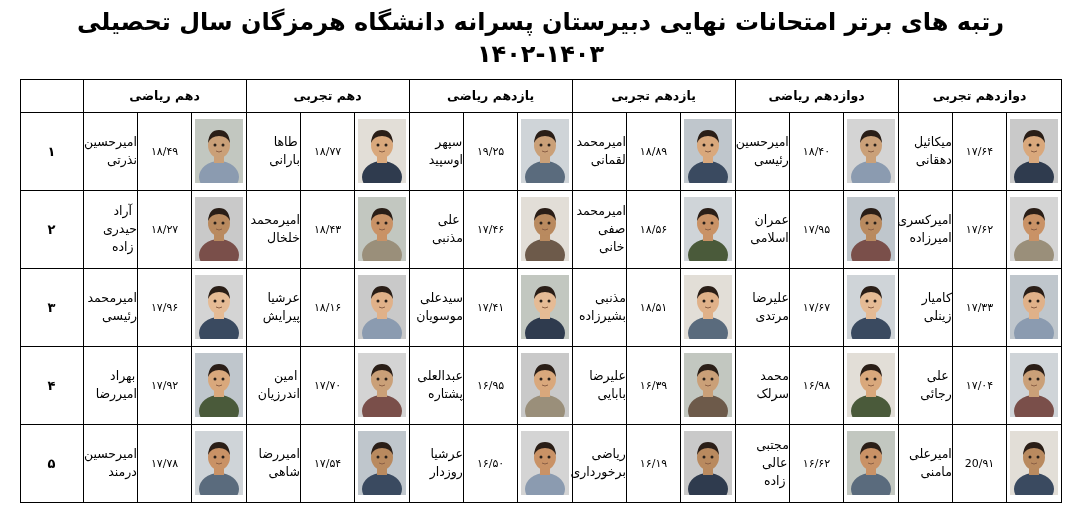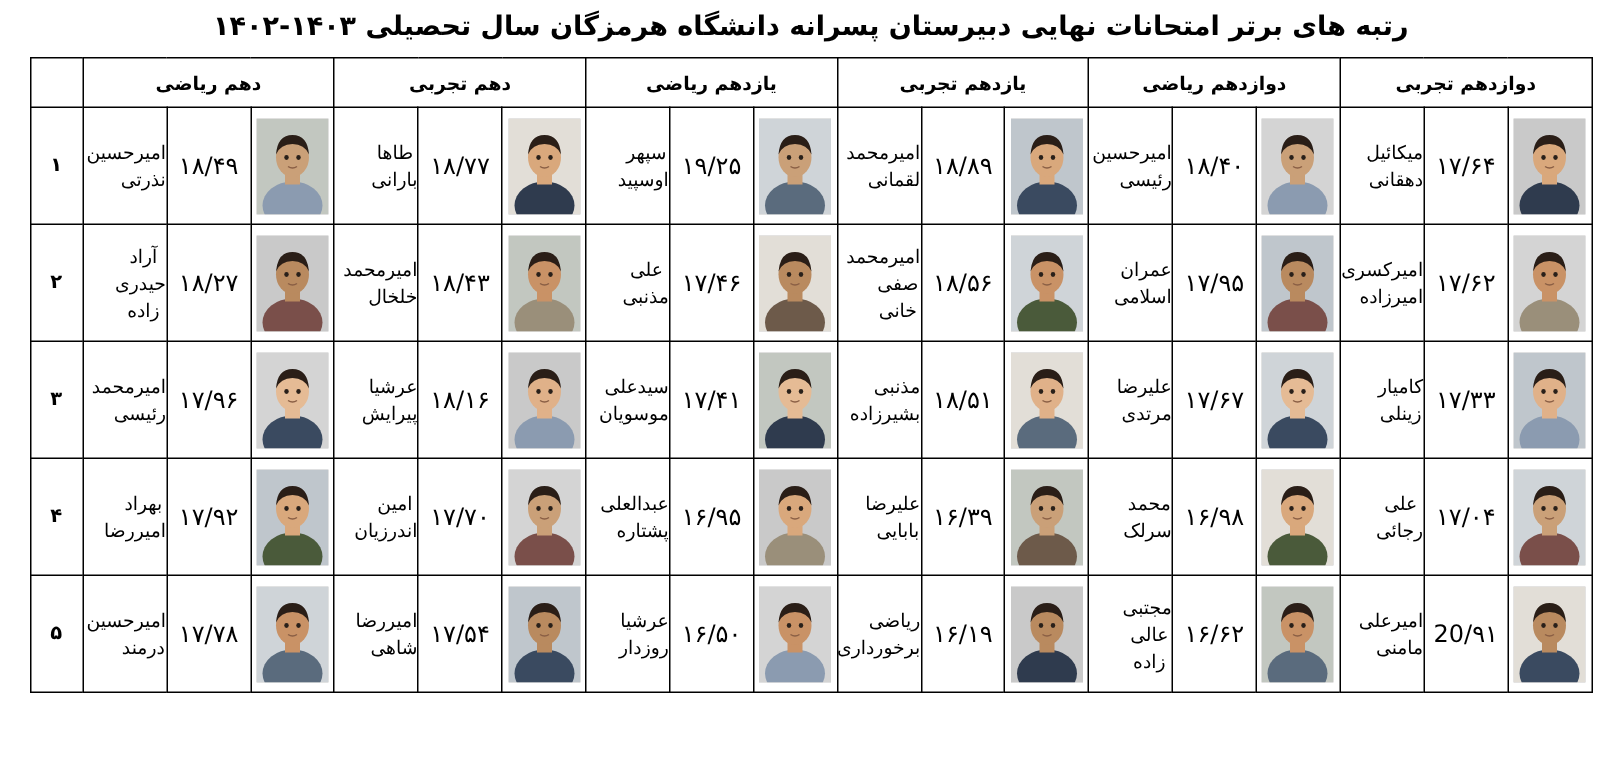--- a/index.html
+++ b/index.html
@@ -15,21 +15,21 @@
     overflow: hidden;
   }
   .page {
     width: 1081px;
     height: 514px;
     position: relative;
     box-sizing: border-box;
   }
   .doc-title {
     text-align: center;
-    font-size: 18px;
+    font-size: 24px;
     font-weight: bold;
     line-height: 1.35;
     padding: 6px 40px 4px 40px;
     letter-spacing: 0px;
     direction: rtl;
   }
   table.grades {
     border-collapse: collapse;
     margin: 4px auto 0 auto;
     width: 1042px;
@@ -39,21 +39,21 @@
   table.grades td, table.grades th {
     border: 1px solid #000;
     padding: 0;
     text-align: center;
     vertical-align: middle;
   }
   thead th.group-head {
     font-size: 12.5px;
     font-weight: bold;
     height: 26px;
-    padding: 3px 2px;
+    padding: 3px 16px;
   }
   thead th.rank-head {
     width: 30px;
   }
   .col-photo { width: 58px; }
   .col-score { width: 50px; }
   .col-name  { width: 66px; }
   .rank-cell {
     width: 30px;
     font-size: 13px;
@@ -68,21 +68,21 @@
     height: 64px;
     margin: 0 auto;
     border: 0;
     display: block;
     position: relative;
     overflow: hidden;
     background: #c9c9c9;
   }
   .photo svg { display: block; }
   .score-cell {
-    font-size: 16px;
+    font-size: 11px;
     font-weight: normal;
     letter-spacing: 0.5px;
   }
   .name-cell {
     font-size: 12.5px;
     line-height: 1.45;
     padding: 2px 1px;
     word-break: keep-all;
   }
   .name-cell span { display: block; margin-left: 25px; }

